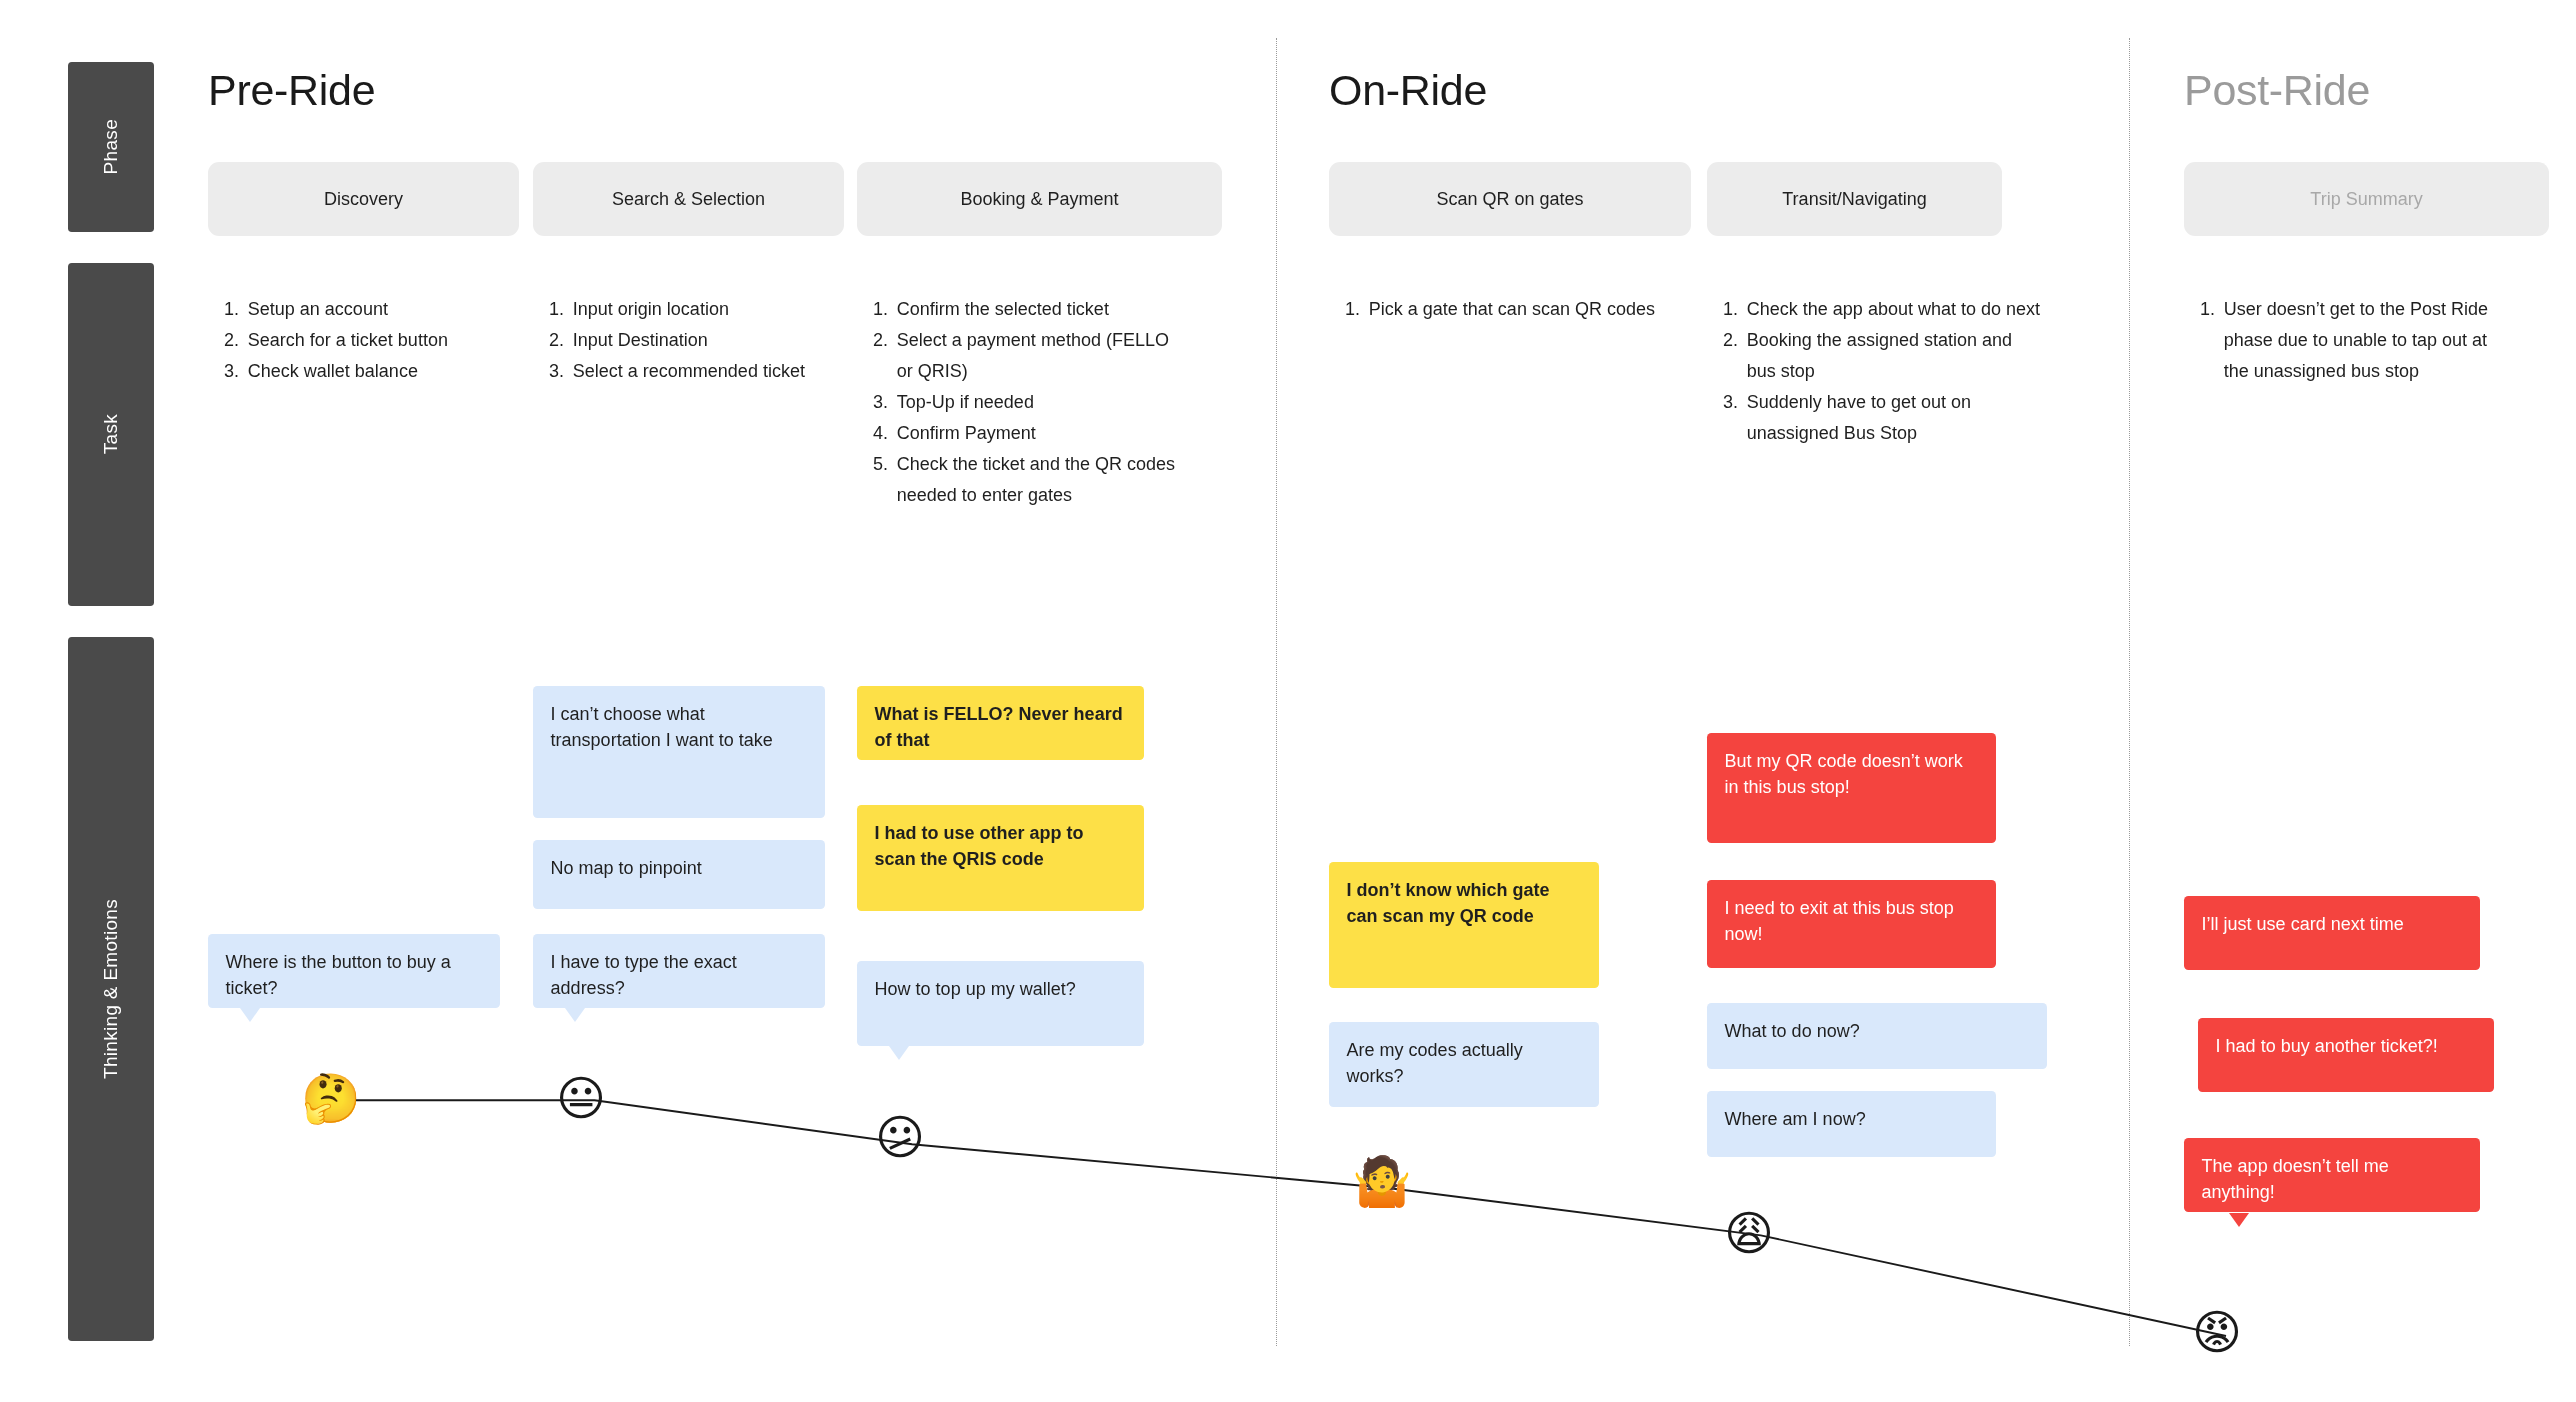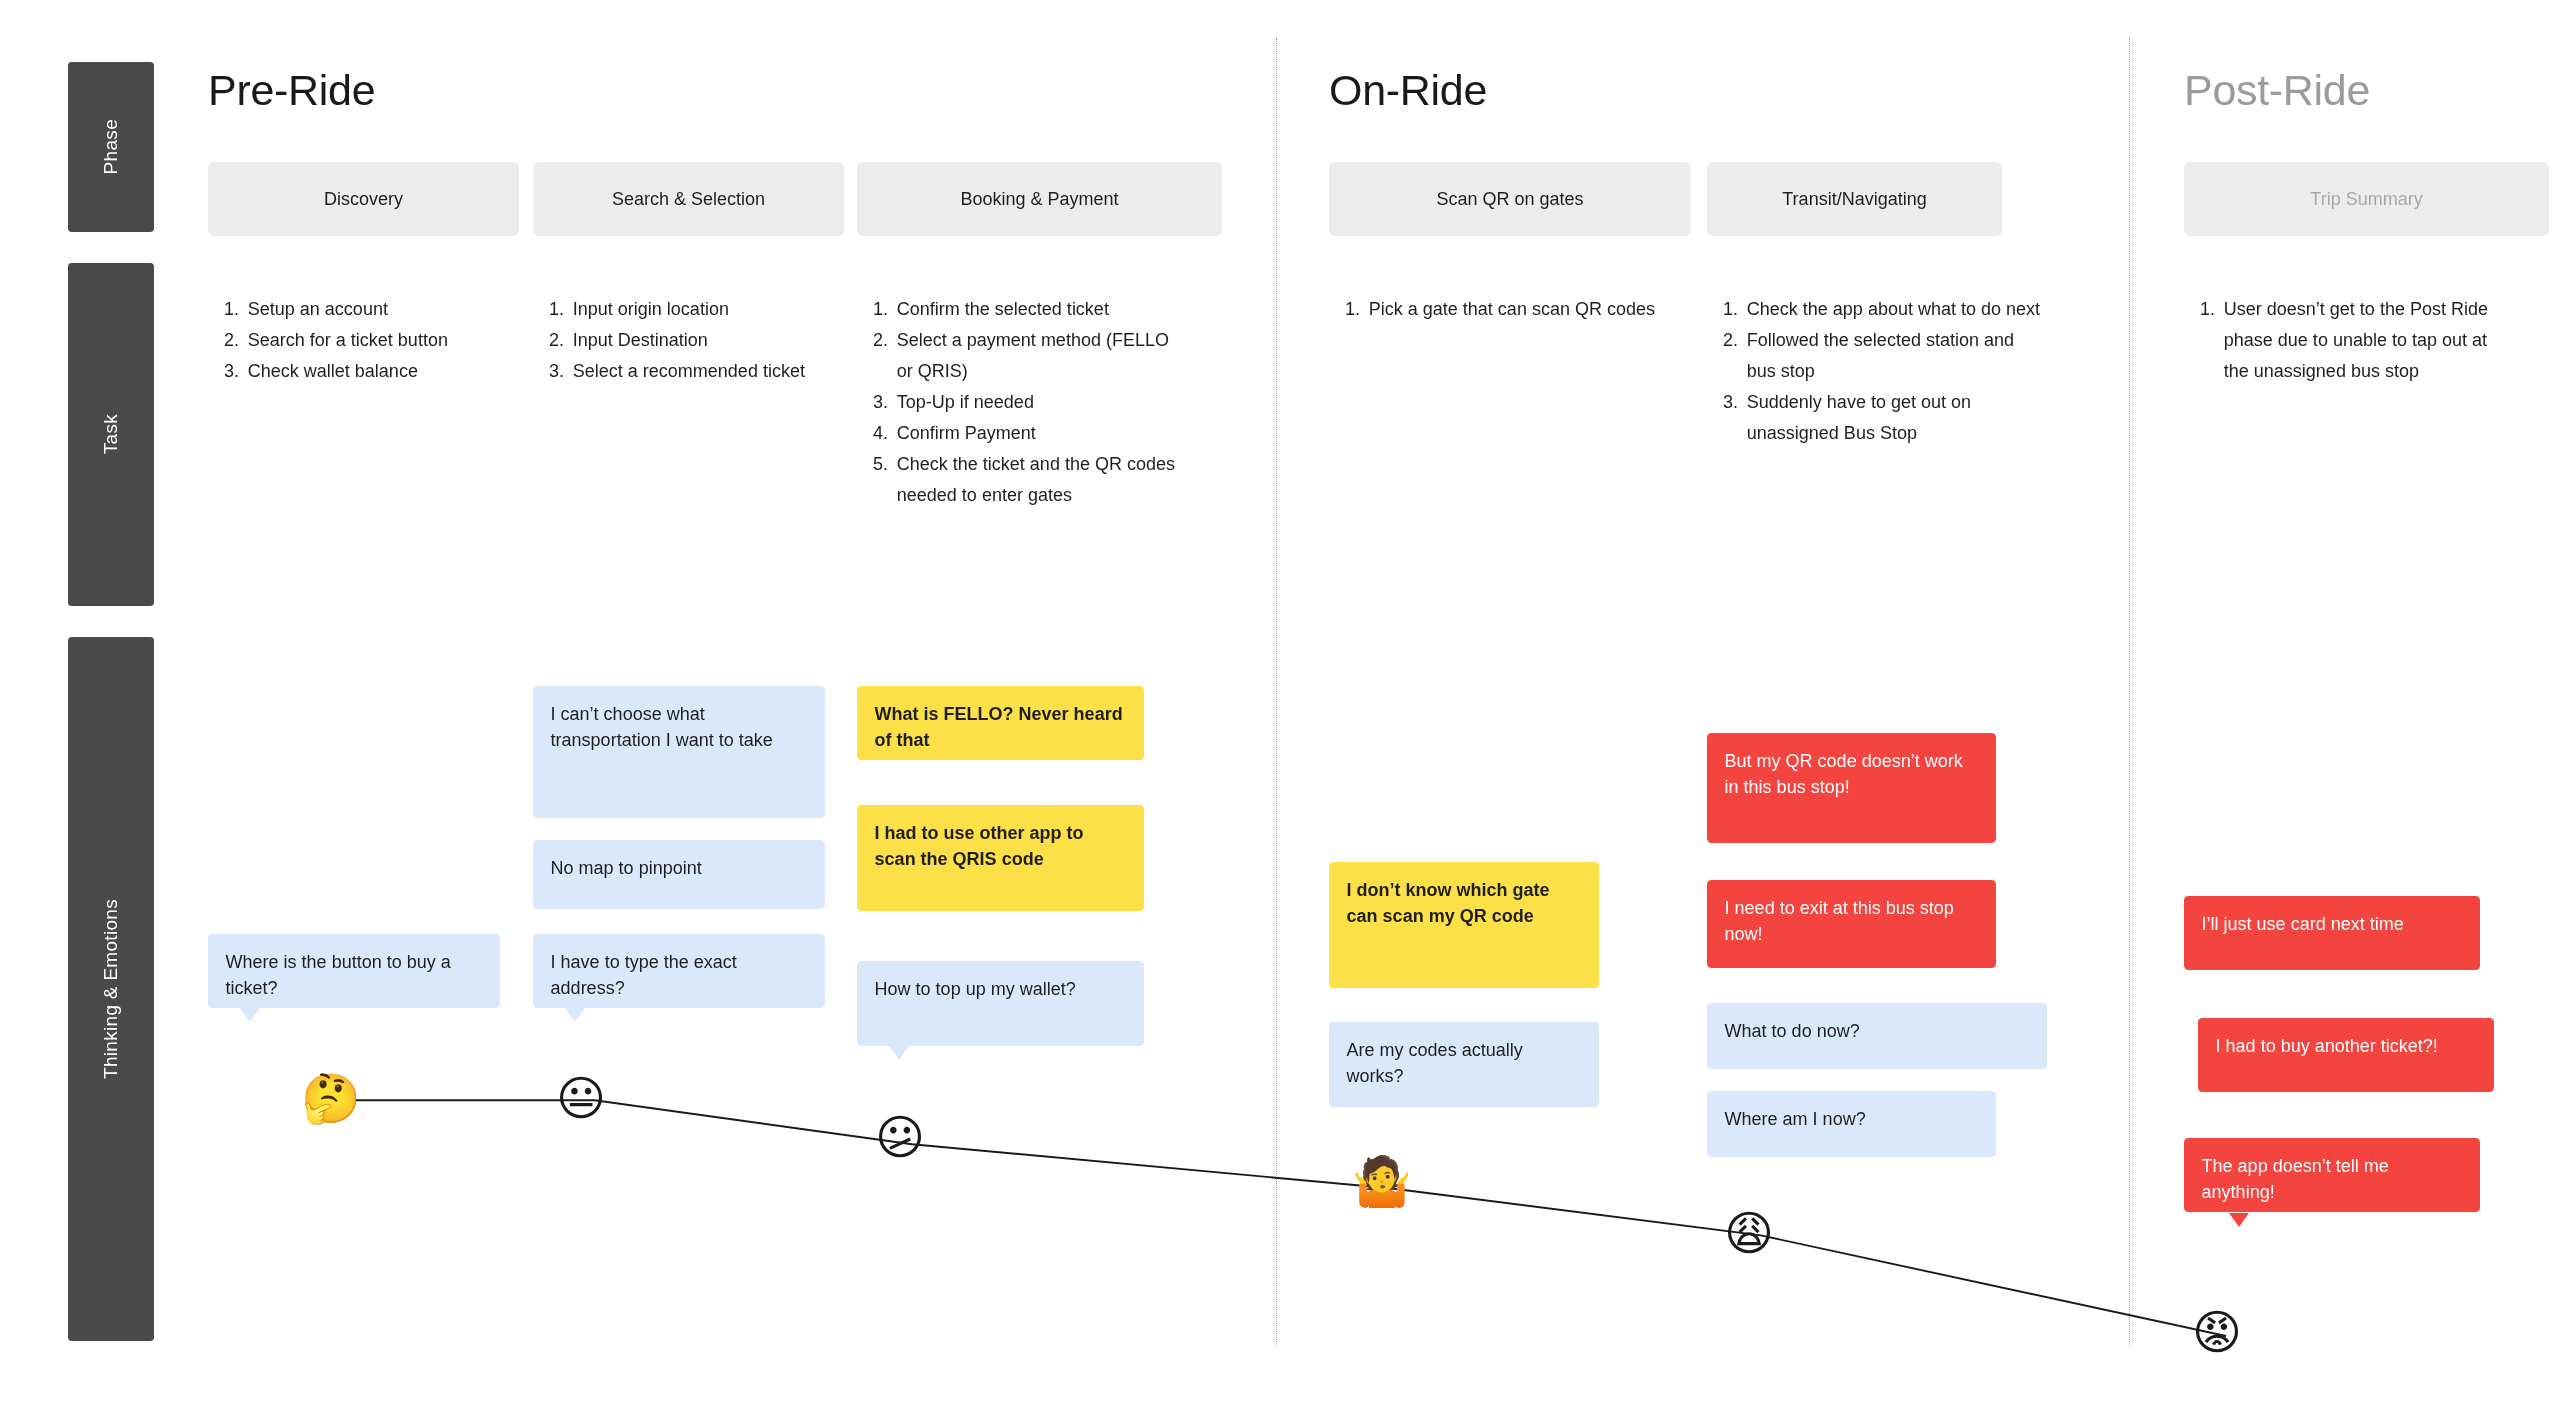--- a/index.html
+++ b/index.html
@@ -60,21 +60,21 @@
     width: 0;
   }
   #divider-1 { left: 1276px; }
   #divider-2 { left: 2129px; }
 
   
   .stage {
     position: absolute;
     height: 74px;
     background: #ececec;
-    border-radius: 6px;
+    border-radius: 11px;
     display: flex;
     align-items: center;
     justify-content: center;
     font-size: 18px;
     color: #1f1f1f;
   }
   .stage.muted { color: #a8a8a8; }
   #stage-discovery { left: 208px;  top: 162px; width: 311px; }
   #stage-search    { left: 533px;  top: 162px; width: 311px; }
   #stage-booking   { left: 857px; top: 162px; width: 365px; }
@@ -201,21 +201,21 @@
   </ol>
 </div>
 <div class="tasklist" id="tasks-scan">
   <ol>
     <li>Pick a gate that can scan QR codes</li>
   </ol>
 </div>
 <div class="tasklist" id="tasks-transit">
   <ol>
     <li>Check the app about what to do next</li>
-    <li>Followed the selected station and bus stop</li>
+    <li>Booking the assigned station and bus stop</li>
     <li>Suddenly have to get out on unassigned Bus Stop</li>
   </ol>
 </div>
 <div class="tasklist" id="tasks-summary">
   <ol>
     <li>User doesn’t get to the Post Ride phase due to unable to tap out at the unassigned bus stop</li>
   </ol>
 </div>
 
 <svg id="emotion-line" viewBox="0 0 4096 2230" width="2576" height="1402">

